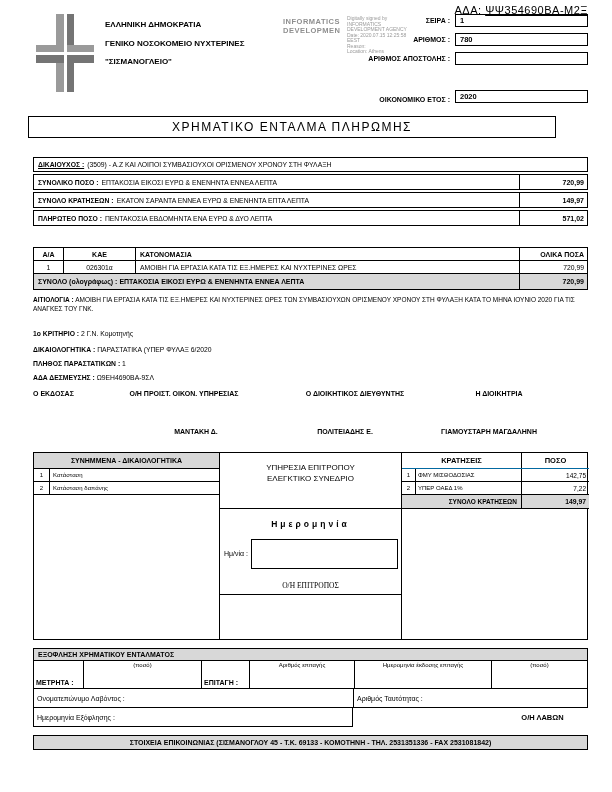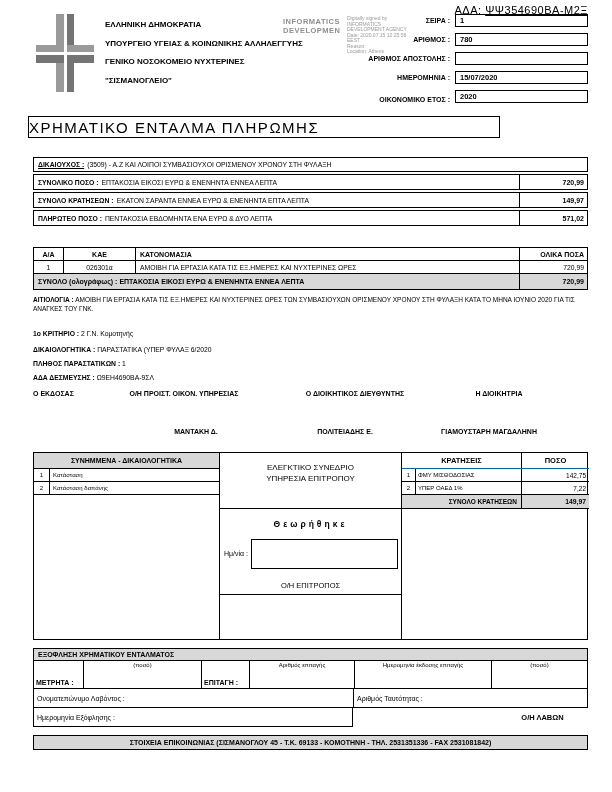--- a/index.html
+++ b/index.html
@@ -22,21 +22,21 @@
 
   .org { left:105px; top:16px; font-size:8px; font-weight:bold; line-height:18.5px; white-space:nowrap; }
 
   .stamp-big { left:283px; top:17px; font-size:7.5px; font-weight:bold; color:#8f8f8f; line-height:9px; letter-spacing:0.5px; z-index:2; }
   .stamp-small { left:347px; top:16px; width:78px; font-size:5px; color:#9a9a9a; line-height:5.5px; z-index:2; }
 
   .meta-row { position:absolute; right:24px; width:360px; display:flex; align-items:center; justify-content:flex-end; height:13px; }
   .meta-label { font-size:7px; font-weight:bold; margin-right:5px; white-space:nowrap; }
   .meta-box { width:133px; height:13px; border:1px solid #000; font-size:7.5px; font-weight:bold; line-height:11px; padding-left:4px; }
 
-  .title-box { left:28px; top:116px; width:472px; height:22px; border:1px solid #000; font-size:15px; letter-spacing:1.5px; line-height:21px; }
+  .title-box { left:28px; top:116px; width:528px; height:22px; border:1px solid #000; text-align:center; font-size:12px; letter-spacing:1.5px; line-height:21px; }
 
   
   .det { left:33px; top:155px; width:555px; }
   .det-header { height:14px; background:#d8d8d8; border:1px solid #000; font-size:7.5px; font-weight:bold; line-height:12px; padding-left:4px; }
   .det-row { margin-top:2px; border:1px solid #000; display:flex; align-items:stretch; font-size:6.8px; }
   .det-benef { height:15px; align-items:center; padding-left:4px; }
   .det-benef .lbl { font-weight:bold; text-decoration:underline; margin-right:3px; }
   .det-amt-left { flex:1; display:flex; align-items:center; padding-left:4px; }
   .det-amt-left .lbl { font-weight:bold; margin-right:3px; white-space:nowrap; }
   .amt-cell { width:68px; border-left:1px solid #000; display:flex; align-items:center; justify-content:flex-end; padding-right:3px; font-weight:bold; font-size:7px; }
@@ -66,21 +66,21 @@
   .vline { top:0; bottom:0; width:0; border-left:1px solid #000; }
   .att-header { left:0; top:0; width:185px; height:16px; background:#d8d8d8; border-bottom:1px solid #000; font-size:7px; font-weight:bold; text-align:center; line-height:15px; }
   .att-row { left:0; width:185px; height:13px; border-bottom:1px solid #000; display:flex; align-items:stretch; font-size:6px; }
   .att-num { width:16px; border-right:1px solid #000; display:flex; align-items:center; justify-content:center; }
   .att-text { display:flex; align-items:center; padding-left:3px; }
   .audit-top { left:186px; top:9px; width:181px; text-align:center; font-size:8px; line-height:11px; }
   .mid-div1 { left:186px; top:55px; width:181px; border-top:1px solid #000; }
   .approved { left:186px; top:66px; width:181px; text-align:center; font-weight:bold; font-size:8.5px; letter-spacing:3px; }
   .date-label { left:190px; top:97px; font-size:7px; }
   .date-box { left:217px; top:86px; width:147px; height:30px; border:1px solid #000; }
-  .commissioner { left:186px; top:128px; width:181px; text-align:center; font-size:7.5px; }
+  .commissioner { left:186px; top:128px; width:181px; text-align:center; font-size:7.5px;font-family:Liberation Serif, serif; }
   .mid-div2 { left:186px; top:141px; width:181px; border-top:1px solid #000; }
   .ded { left:368px; top:0; width:187px; }
   .ded-header { display:flex; height:16px; border-bottom:1px solid #0369a1; font-weight:bold; font-size:7.5px; align-items:stretch; }
   .ded-h-left { flex:1; display:flex; align-items:center; justify-content:center; }
   .ded-h-amt { width:68px; border-left:1px solid #000; display:flex; align-items:center; justify-content:center; }
   .ded-row { display:flex; height:13px; border-bottom:1px solid #000; font-size:6px; align-items:stretch; }
   .ded-num { width:14px; border-right:1px solid #000; display:flex; align-items:center; justify-content:center; }
   .ded-text { flex:1; display:flex; align-items:center; padding-left:2px; }
   .ded-amt { width:68px; border-left:1px solid #000; display:flex; align-items:center; justify-content:flex-end; padding-right:3px; font-size:6.5px; }
   .ded-total { display:flex; height:14px; border-bottom:1px solid #000; background:#d8d8d8; font-weight:bold; align-items:stretch; }
@@ -117,21 +117,20 @@
 
   <div class="abs logo">
     <div class="lv"></div>
     <div class="lh"></div>
     <div class="wv"></div>
     <div class="wh"></div>
   </div>
 
   <div class="abs org">
     <div>ΕΛΛΗΝΙΚΗ ΔΗΜΟΚΡΑΤΙΑ</div>
-    <div>ΥΠΟΥΡΓΕΙΟ ΥΓΕΙΑΣ &amp; ΚΟΙΝΩΝΙΚΗΣ ΑΛΛΗΛΕΓΓΥΗΣ</div>
     <div>ΓΕΝΙΚΟ ΝΟΣΟΚΟΜΕΙΟ ΝΥΧΤΕΡΙΝΕΣ</div>
     <div>"ΣΙΣΜΑΝΟΓΛΕΙΟ"</div>
   </div>
 
   <div class="abs stamp-big">
     <div>INFORMATICS</div>
     <div>DEVELOPMEN</div>
   </div>
   <div class="abs stamp-small">
     <div>Digitally signed by</div>
@@ -148,24 +147,20 @@
     <span class="meta-box">1</span>
   </div>
   <div class="meta-row" style="top:33px;">
     <span class="meta-label">ΑΡΙΘΜΟΣ :</span>
     <span class="meta-box">780</span>
   </div>
   <div class="meta-row" style="top:52px;">
     <span class="meta-label">ΑΡΙΘΜΟΣ ΑΠΟΣΤΟΛΗΣ :</span>
     <span class="meta-box"></span>
   </div>
-  <div class="meta-row" style="top:71px;">
-    <span class="meta-label">ΗΜΕΡΟΜΗΝΙΑ :</span>
-    <span class="meta-box">15/07/2020</span>
-  </div>
   <div class="meta-row" style="top:90px;align-items:flex-end;">
     <span class="meta-label">ΟΙΚΟΝΟΜΙΚΟ ΕΤΟΣ :</span>
     <span class="meta-box">2020</span>
   </div>
 
   <div class="abs title-box">ΧΡΗΜΑΤΙΚΟ ΕΝΤΑΛΜΑ ΠΛΗΡΩΜΗΣ</div>
 
   <div class="abs det">
     <div class="det-row det-benef">
       <span class="lbl">ΔΙΚΑΙΟΥΧΟΣ :</span>
@@ -254,25 +249,25 @@
     <div class="att-row" style="top:16px;">
       <div class="att-num">1</div>
       <div class="att-text">Κατάσταση</div>
     </div>
     <div class="att-row" style="top:29px;">
       <div class="att-num">2</div>
       <div class="att-text">Κατάσταση δαπάνης</div>
     </div>
 
     <div class="audit-top">
+      <div>ΥΠΗΡΕΣΙΑ ΕΠΙΤΡΟΠΟΥ</div>
       <div>ΕΛΕΓΚΤΙΚΟ ΣΥΝΕΔΡΙΟ</div>
-      <div>ΥΠΗΡΕΣΙΑ ΕΠΙΤΡΟΠΟΥ</div>
     </div>
     <div class="mid-div1"></div>
-    <div class="approved">Θεωρήθηκε</div>
+    <div class="approved">Ημερομηνία</div>
     <div class="date-label">Ημ/νία :</div>
     <div class="date-box"></div>
     <div class="commissioner">Ο/Η ΕΠΙΤΡΟΠΟΣ</div>
     <div class="mid-div2"></div>
 
     <div class="ded">
       <div class="ded-header">
         <div class="ded-h-left">ΚΡΑΤΗΣΕΙΣ</div>
         <div class="ded-h-amt">ΠΟΣΟ</div>
       </div>

